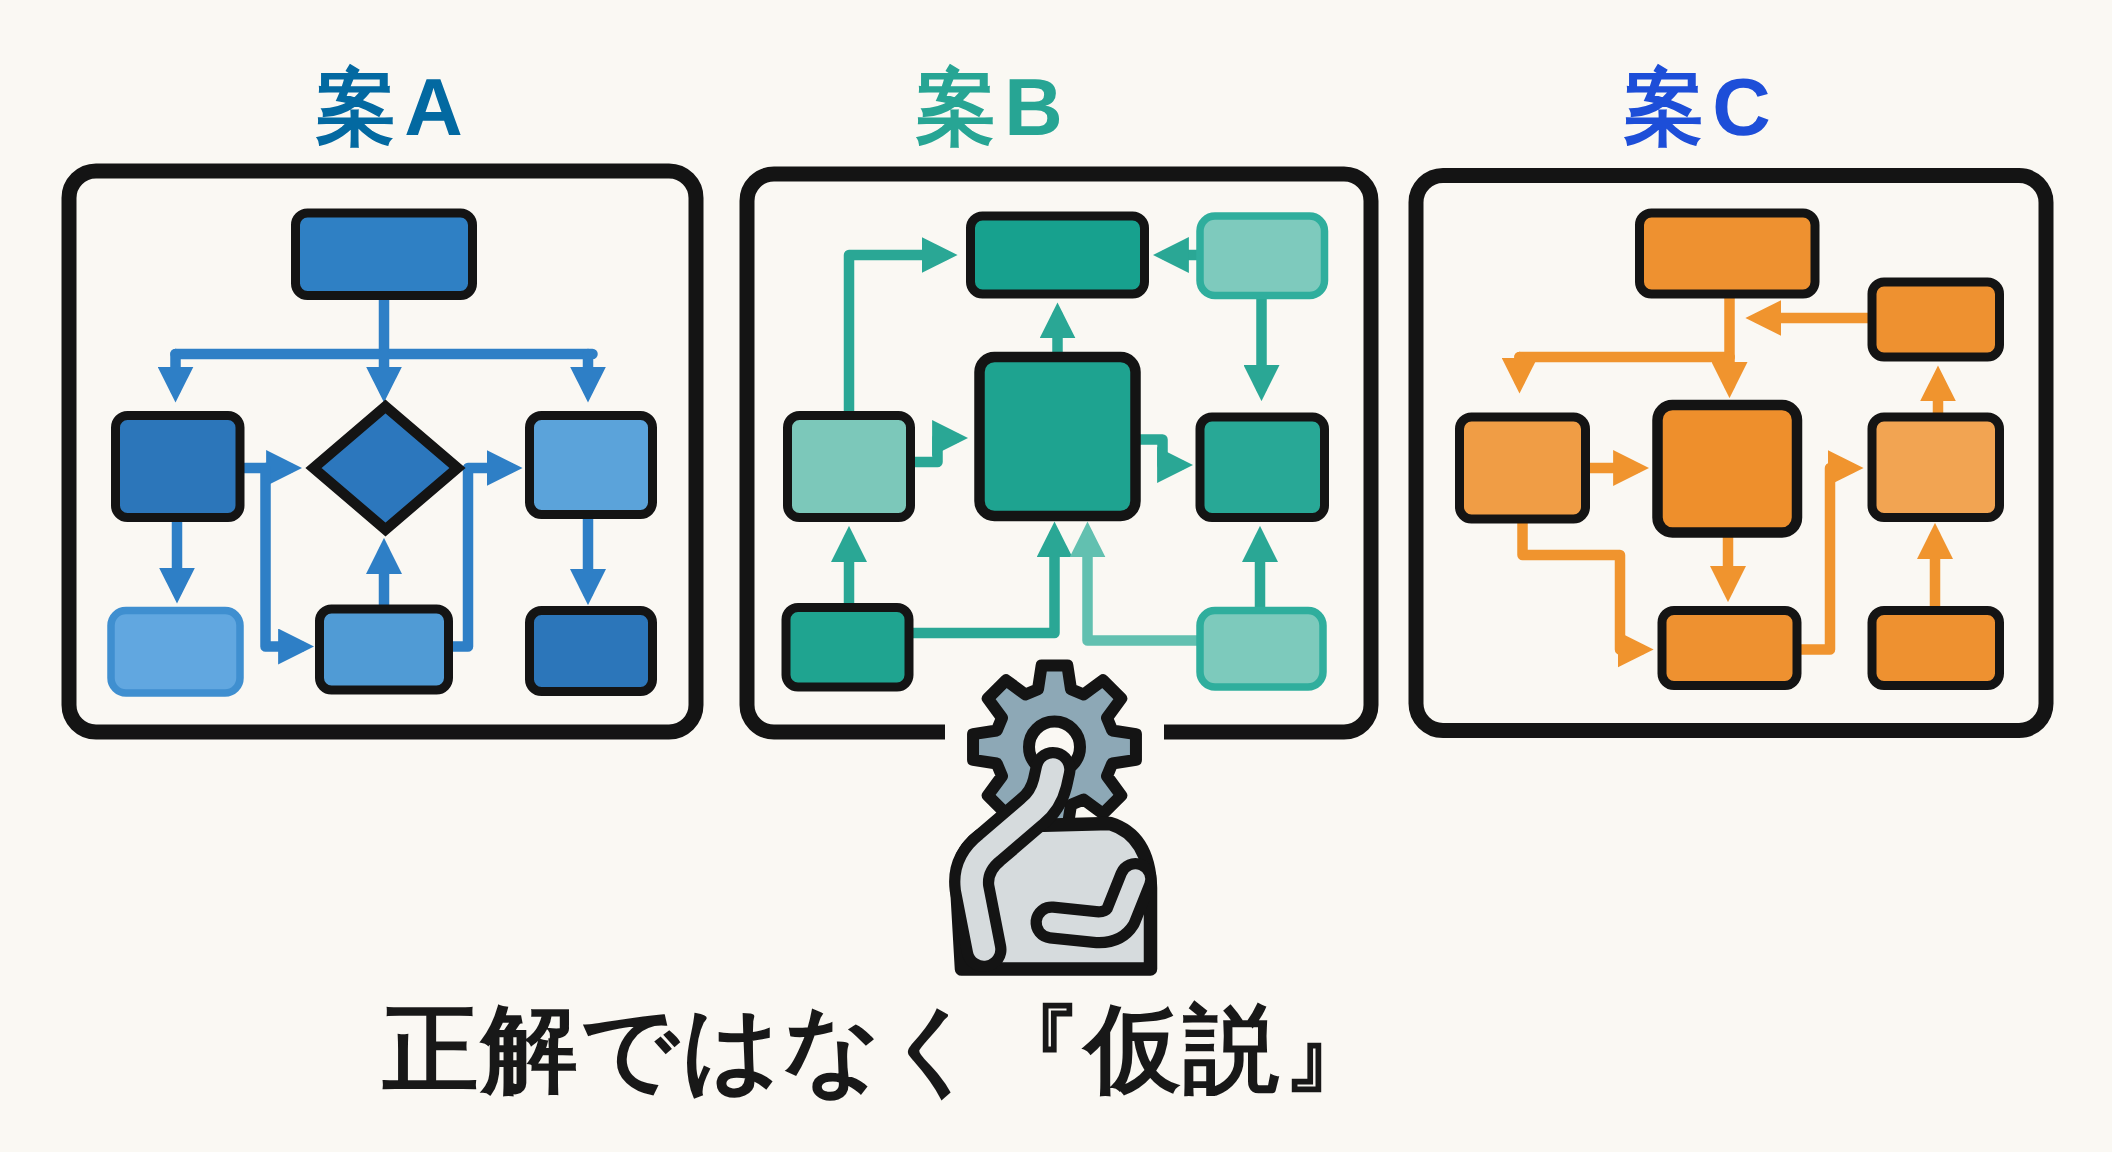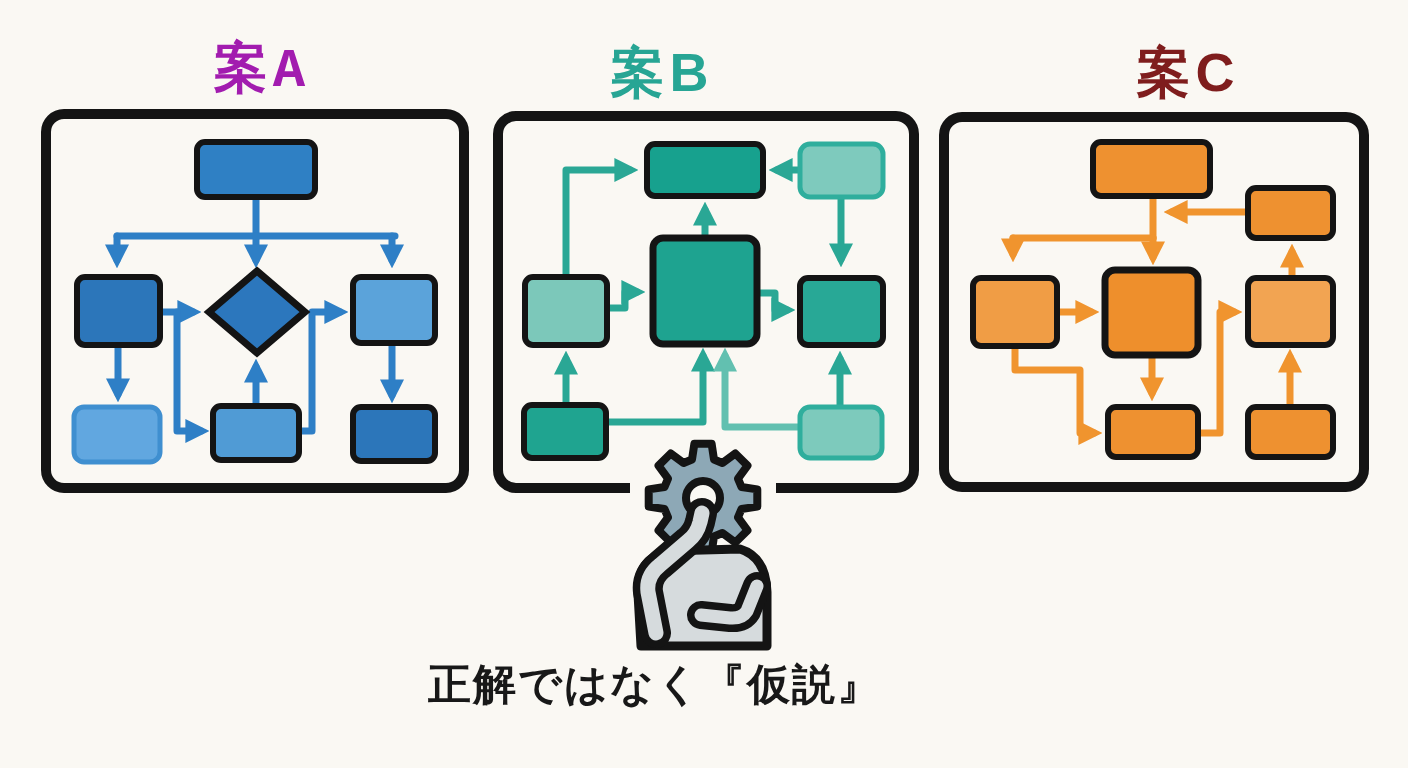--- a/index.html
+++ b/index.html
@@ -17,26 +17,26 @@
   .b-flow{stroke:#2aa795;}
   .b-flow-light{stroke:#62c0b0;}
   .c-flow{stroke:#f0942e;}
   .arm-outline{fill:none;stroke:#141414;stroke-linecap:round;stroke-linejoin:round;}
   .arm-fill{fill:none;stroke:#d6dbdd;stroke-linecap:round;stroke-linejoin:round;}
   .plan-title{
     position:absolute;top:40px;width:220px;text-align:center;
     font-weight:bold;font-size:54px;letter-spacing:5px;line-height:64px;
     white-space:nowrap;
   }
-  #title-a{left:152px;color:#a21caf;font-family:Liberation Mono, monospace;}
+  #title-a{left:152px;color:#0369a1;}
   #title-b{left:552px;color:#27a594;}
-  #title-c{left:1078px;color:#7f1d1d;}
+  #title-c{left:1024px;color:#1d4ed8;}
   #caption{
-    position:absolute;left:255px;top:656px;width:800px;text-align:center;
-    font-weight:bold;font-size:43px;color:#181818;letter-spacing:2px;
+    position:absolute;left:255px;top:656px;width:800px;text-align:left;
+    font-weight:bold;font-size:64px;color:#181818;letter-spacing:2px;
     white-space:nowrap;
   }
 </style>
 </head>
 <body>
 
 <svg id="scene" width="1408" height="768" viewBox="0 0 1408 768">
   <defs>
     <marker id="ah-blue" viewBox="0 0 10 10" refX="6.5" refY="5" markerWidth="24" markerHeight="24" markerUnits="userSpaceOnUse" orient="auto">
         <path d="M0 0 L10 5 L0 10 Z" fill="#2e7fc6"></path>

